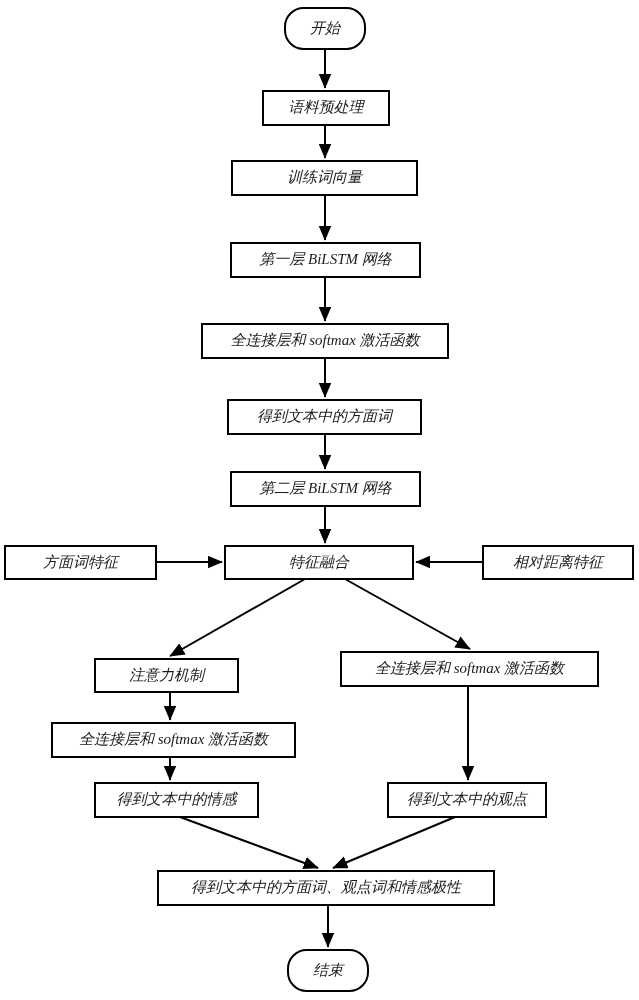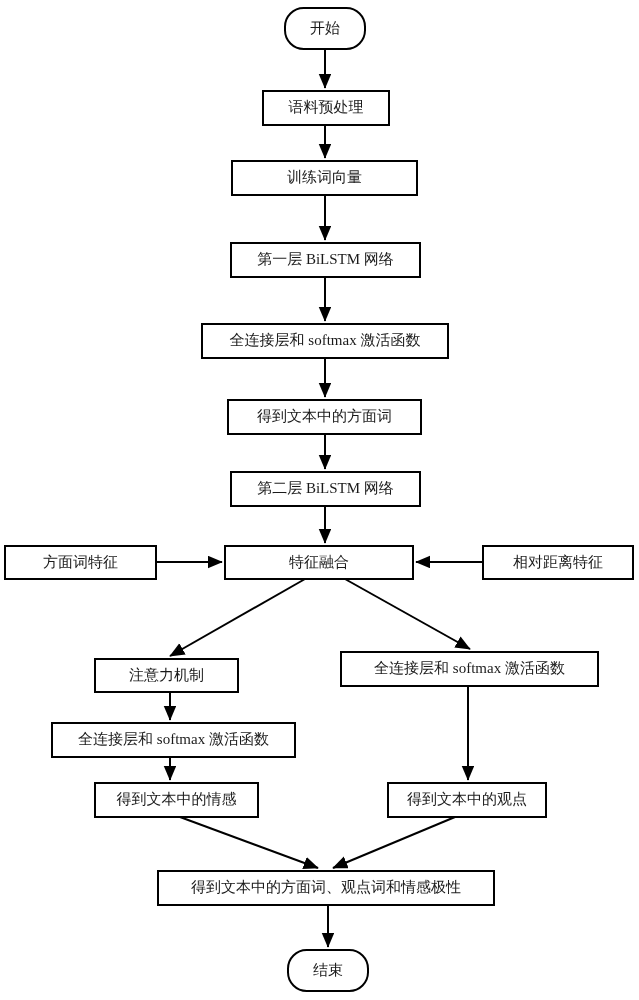--- a/index.html
+++ b/index.html
@@ -11,20 +11,21 @@
     width: 639px;
     height: 1000px;
     font-family: "Liberation Serif", "DejaVu Serif", serif;
     overflow: hidden;
   }
   #flowchart-root {
     position: relative;
     width: 639px;
     height: 1000px;
     background: #ffffff;
+    font-style: italic;
   }
   svg.chart-canvas {
     position: absolute;
     top: 0;
     left: 0;
     width: 639px;
     height: 1000px;
     display: block;
   }
   .node-rect {

